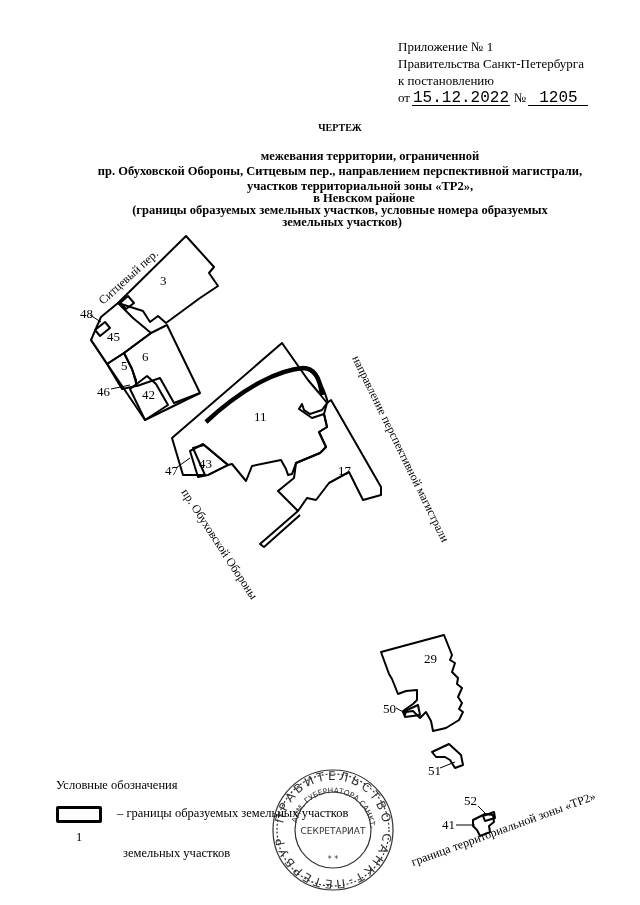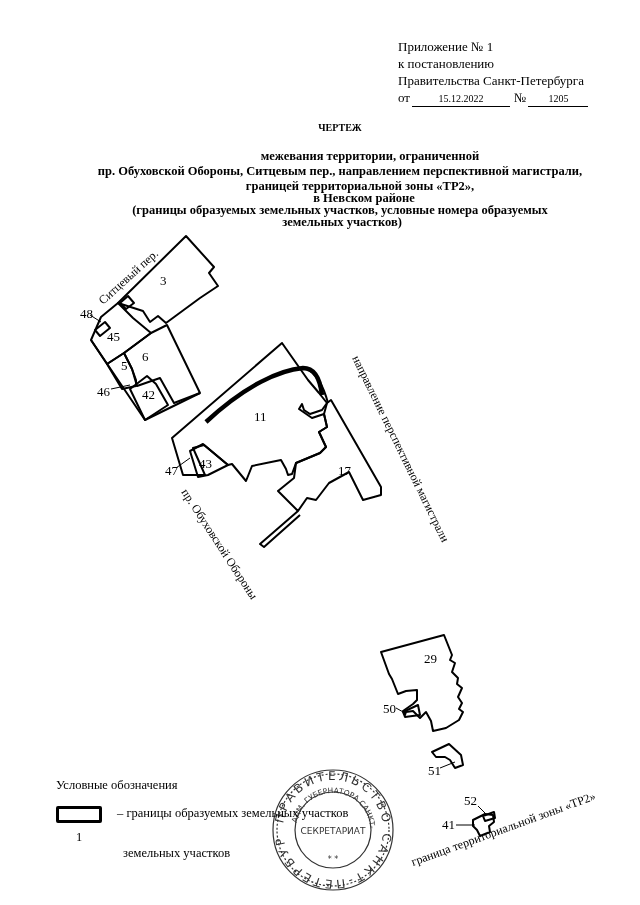--- a/index.html
+++ b/index.html
@@ -1,54 +1,54 @@
 <!DOCTYPE html>
 <html><head>
   <meta charset="utf-8">
   <style>
     html, body { margin: 0; padding: 0; background: #ffffff; }
     body { width: 640px; height: 905px; position: relative; overflow: hidden;
            font-family: "Liberation Serif", "DejaVu Serif", serif; color: #000; }
     .appendix { position: absolute; left: 398px; top: 38px; font-size: 13px; line-height: 17px; }
     .appendix .line { white-space: nowrap; }
     .appendix .blank { display: inline-block; border-bottom: 1px solid #000;
-                       font-family: Liberation Serif, serif;
-                       font-size: 10px; text-align: center; line-height: 14px; }
+                       font-family: Liberation Mono, monospace;
+                       font-size: 16px; text-align: center; line-height: 14px; }
     .appendix .date { width: 98px; margin-left: 2px; margin-right: 4px; }
     .appendix .num { width: 60px; margin-left: 2px; }
     .title-block { position: absolute; left: 60px; width: 560px; top: 120px; text-align: center;
                    font-weight: bold; font-size: 12.5px; line-height: 15px; }
     .title-block .main-title { font-size: 10px; margin-bottom: 14px; }
     .drawing { position: absolute; left: 0; top: 0; width: 640px; height: 905px; }
     .legend { position: absolute; left: 56px; top: 777px; font-size: 12.5px; line-height: 16px; }
     .legend .legend-title { margin-bottom: 12px; }
     .legend .row { position: relative; height: 20px; }
     .legend .swatch { position: absolute; left: 0; top: 1px; width: 40px; height: 11px;
                       border: 3px solid #000; border-radius: 2px; box-sizing: content-box; }
     .legend .row .desc { position: absolute; left: 61px; top: 0; white-space: nowrap; }
     .legend .sample-num { position: absolute; left: 20px; top: 0; }
     .legend .row2 { height: 34px; margin-top: 4px; }
   </style>
 </head>
 <body>
 
 <div class="appendix">
   <div class="line">Приложение № 1</div>
+  <div class="line">Правительства Санкт-Петербурга</div>
   <div class="line">к постановлению</div>
-  <div class="line">Правительства Санкт-Петербурга</div>
   <div class="line">
     <span>от</span><span class="blank date">15.12.2022</span><span>№</span><span class="blank num">1205</span>
   </div>
 </div>
 
 <div class="title-block">
   <div class="main-title">ЧЕРТЕЖ</div>
   <div style="margin-left:60px">межевания  территории, ограниченной</div>
   <div style="white-space:nowrap">пр. Обуховской Обороны, Ситцевым пер.,  направлением перспективной магистрали,</div>
-  <div style="margin-left:40px">границей территориальной зоны «ТР2»,</div>
+  <div style="margin-left:40px">участков территориальной зоны «ТР2»,</div>
   <div style="margin-left:48px;margin-top:-3px">в Невском районе</div>
   <div style="margin-top:-3px">(границы образуемых земельных участков,  условные номера образуемых</div>
   <div style="margin-left:4px;margin-top:-3px">земельных участков)</div>
 </div>
 
 <svg class="drawing" viewBox="0 0 640 905" xmlns="http://www.w3.org/2000/svg" font-family="Liberation Serif, DejaVu Serif, serif" font-size="12">
   <g fill="none" stroke="#000" stroke-width="2" stroke-linejoin="round">
 
     <path d="M118,303 L186,236 L214,267 L209,273 L218,286 L200,298 L166,323 L158,316 L150,322 L143,311 Z"></path>
     <path d="M120,303 L128,296 L134,303 L126,309 Z"></path>

